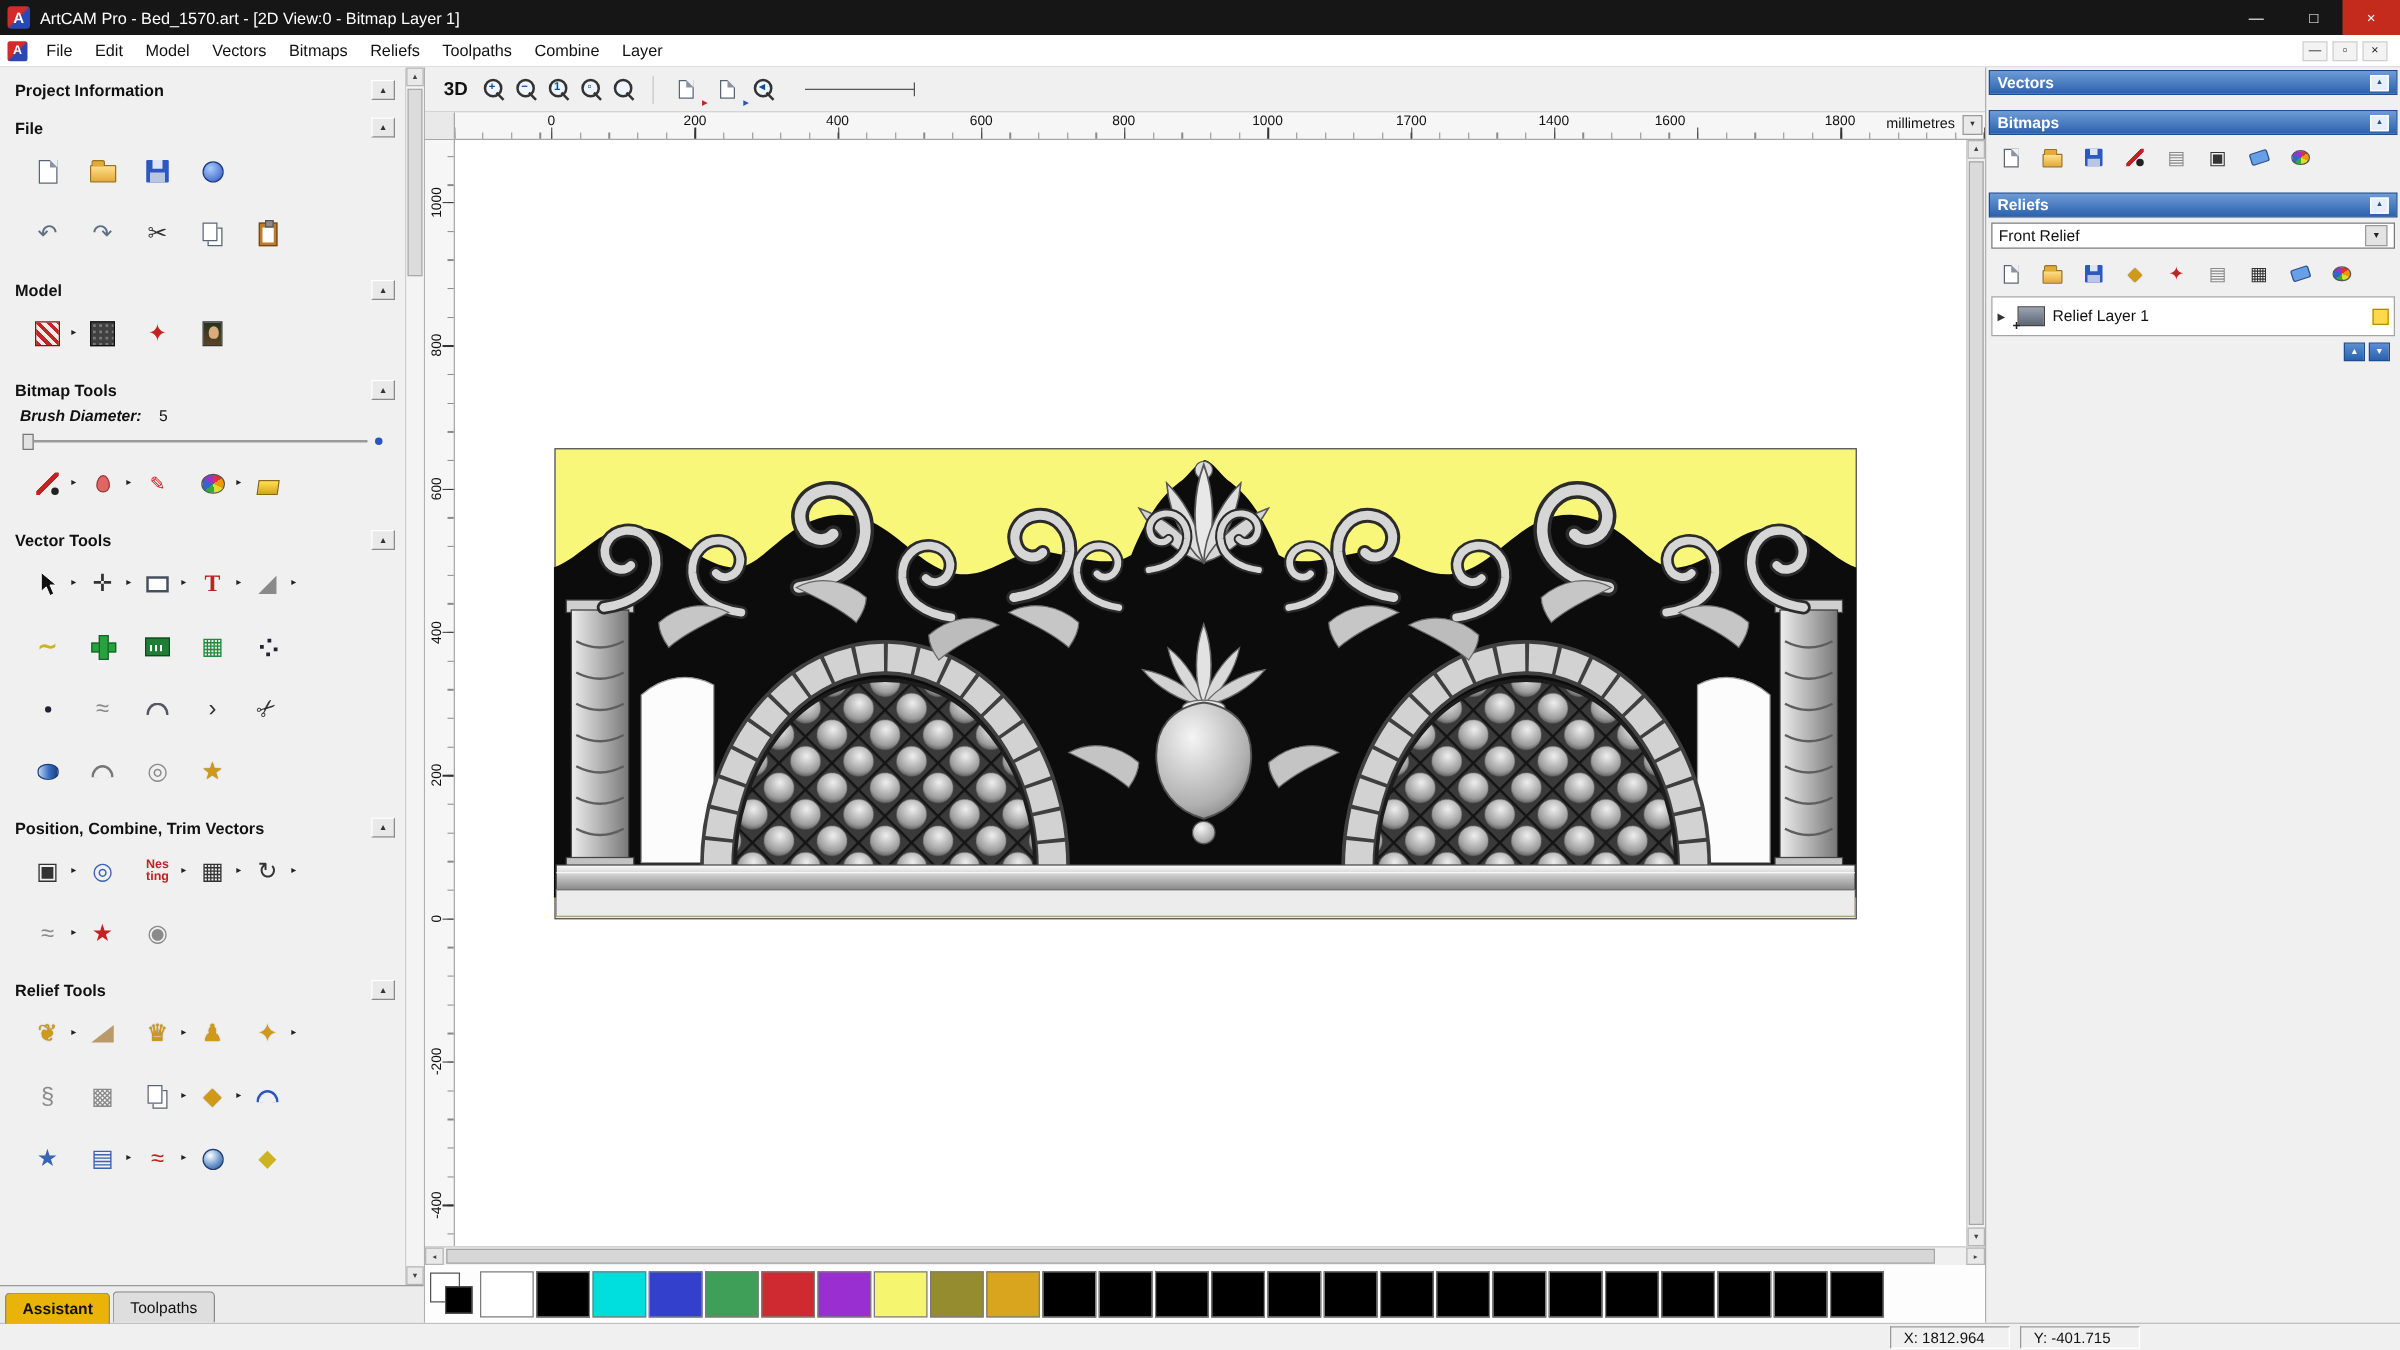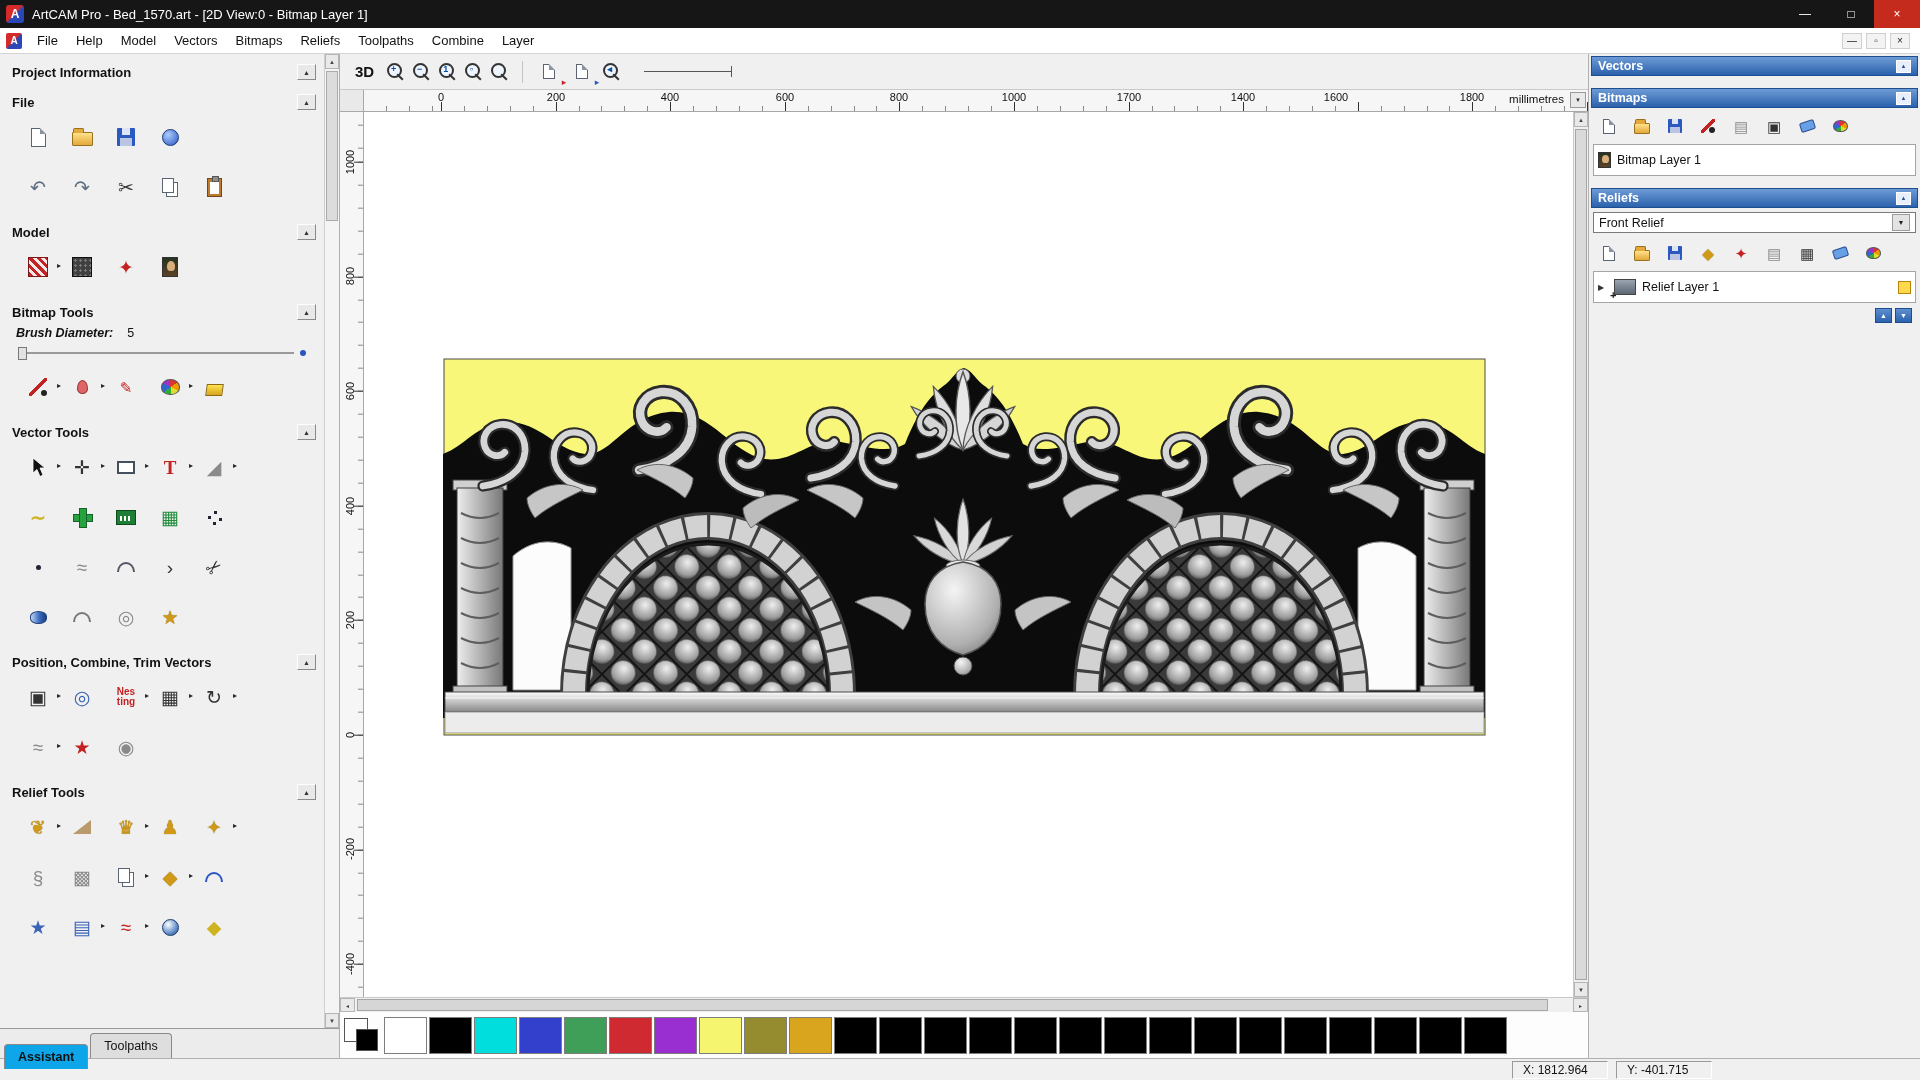--- a/index.html
+++ b/index.html
@@ -97,21 +97,21 @@
   .wedge{width:0;height:0;border-style:solid;border-width:0 0 14px 18px;border-color:transparent transparent #b99a6a transparent}
   .nesting{width:30px;font-size:10px;font-weight:bold;color:#c32222;line-height:10px;text-align:center}
   .minidot{width:5px;height:5px;border-radius:50%;background:#223}
   
   .lp-sb{position:absolute;top:0;right:0;bottom:30px;width:15px;background:#f4f4f4;border-left:1px solid #cfcfcf}
   .sb-btn{position:absolute;left:0;right:0;height:15px;background:#e9e9e9;border:1px solid #b5b5b5;display:flex;align-items:center;justify-content:center;font-size:6px;color:#444}
   .sb-btn.up{top:0}.sb-btn.down{bottom:0}
   .sb-thumb{position:absolute;left:1px;right:1px;top:17px;height:150px;background:#dcdcdc;border:1px solid #aaa}
   .lp-tabs{position:absolute;left:0;right:0;bottom:0;height:30px;border-top:1px solid #9a9a9a;background:#ececec;display:flex;align-items:flex-end;padding:0 4px}
   .tab{padding:5px 13px;font-size:12.5px;border:1px solid #8a8a8a;border-bottom:none;border-radius:4px 4px 0 0;background:#dedede;margin-right:2px}
-  .tab.active{background:#0ea5e9;font-weight:bold;position:relative;top:11px}
+  .tab.active{background:#eab308;font-weight:bold;position:relative;top:1px}
 
   
   .center{flex:1;display:flex;flex-direction:column;background:#fff;min-width:0}
   .ctoolbar{height:36px;background:#f0f0f0;border-bottom:1px solid #c9c9c9;display:flex;align-items:center;gap:7px;padding:0 10px;flex:none}
   .btn3d{font-weight:bold;font-size:15px;padding:2px 5px}
   .mag{width:19px;height:19px;position:relative;display:inline-block}
   .mag::before{content:"";position:absolute;width:11px;height:11px;border:2px solid #333;border-radius:50%;left:1px;top:1px;background:#eef5ff}
   .mag::after{content:"";position:absolute;width:2px;height:8px;background:#333;left:13px;top:11px;transform:rotate(-45deg)}
   .mag i{position:absolute;left:3px;top:2px;width:9px;text-align:center;font-style:normal;font-size:9px;font-weight:bold;color:#0a4fa0;line-height:10px}
   .tsep{width:1px;height:22px;background:#c5c5c5;margin:0 6px}
@@ -193,21 +193,21 @@
   <div class="win-controls">
     <span class="win-btn">—</span>
     <span class="win-btn">□</span>
     <span class="win-btn close">×</span>
   </div>
 </div>
 
 <div class="menubar">
   <div class="app-icon-sm"></div>
   <span class="menu-item">File</span>
-  <span class="menu-item">Help</span>
+  <span class="menu-item">Edit</span>
   <span class="menu-item">Model</span>
   <span class="menu-item">Vectors</span>
   <span class="menu-item">Bitmaps</span>
   <span class="menu-item">Reliefs</span>
   <span class="menu-item">Toolpaths</span>
   <span class="menu-item">Combine</span>
   <span class="menu-item">Layer</span>
   <div class="mdi-controls">
     <span class="mdi-btn">—</span>
     <span class="mdi-btn">▫</span>
@@ -755,26 +755,20 @@
       <span class="rti">
           <span class="g sm c-dark">▣</span>
         </span>
       <span class="rti">
           <span class="ers"></span>
         </span>
       <span class="rti">
           <span class="pal s"></span>
         </span>
     </div>
-    <div class="rp-list">
-      <div class="layer-row">
-        <span class="port s"></span>
-        <span>Bitmap Layer 1</span>
-      </div>
-    </div>
 
     <div class="rp-h gap-top">
       <span>Reliefs</span>
       <span class="rp-cb">▲</span>
     </div>
     <div class="combo">
       <span>Front Relief</span>
       <span class="combo-btn">▼</span>
     </div>
     <div class="rp-icons">

